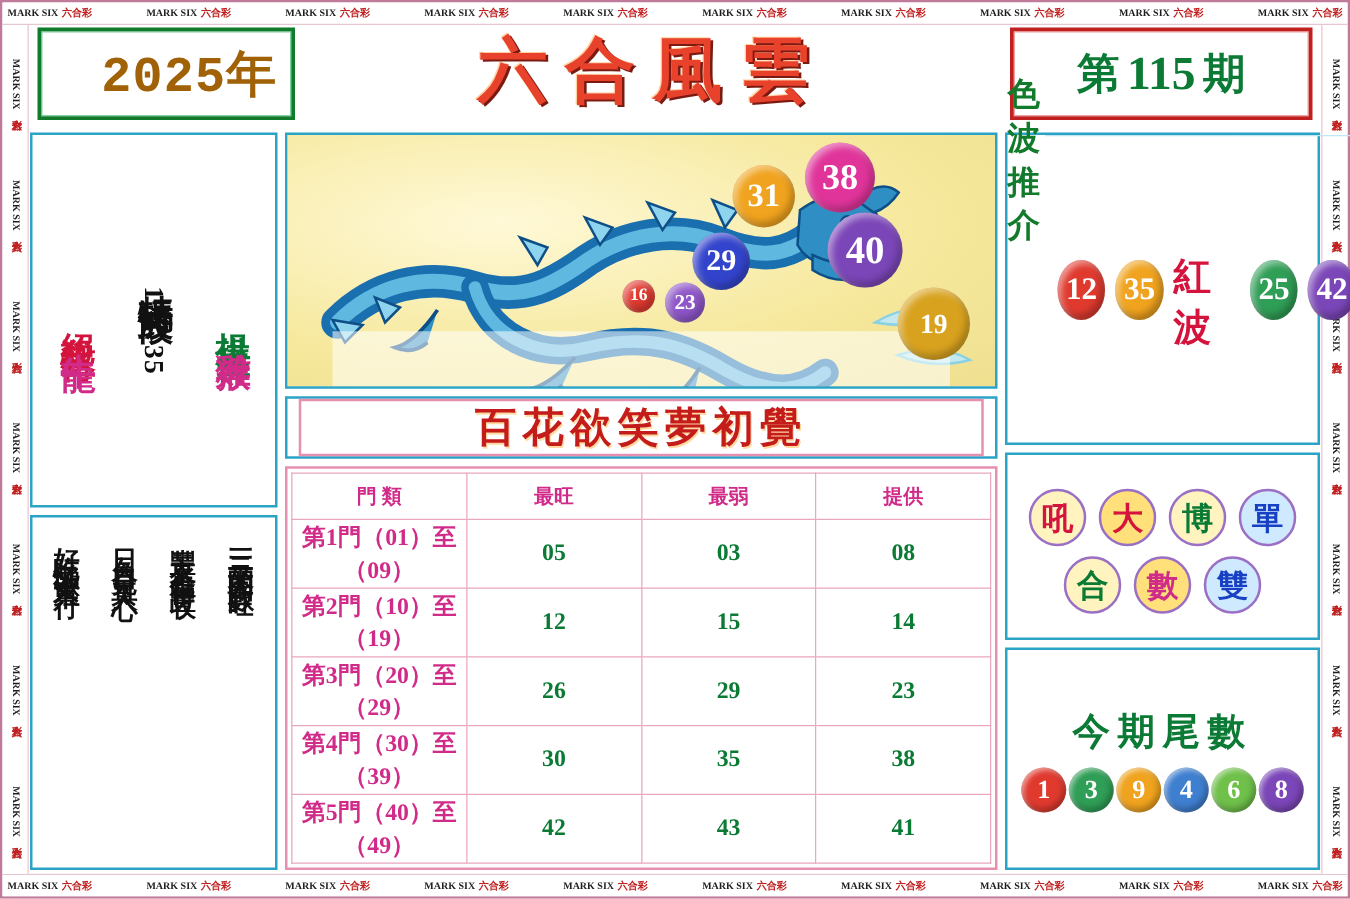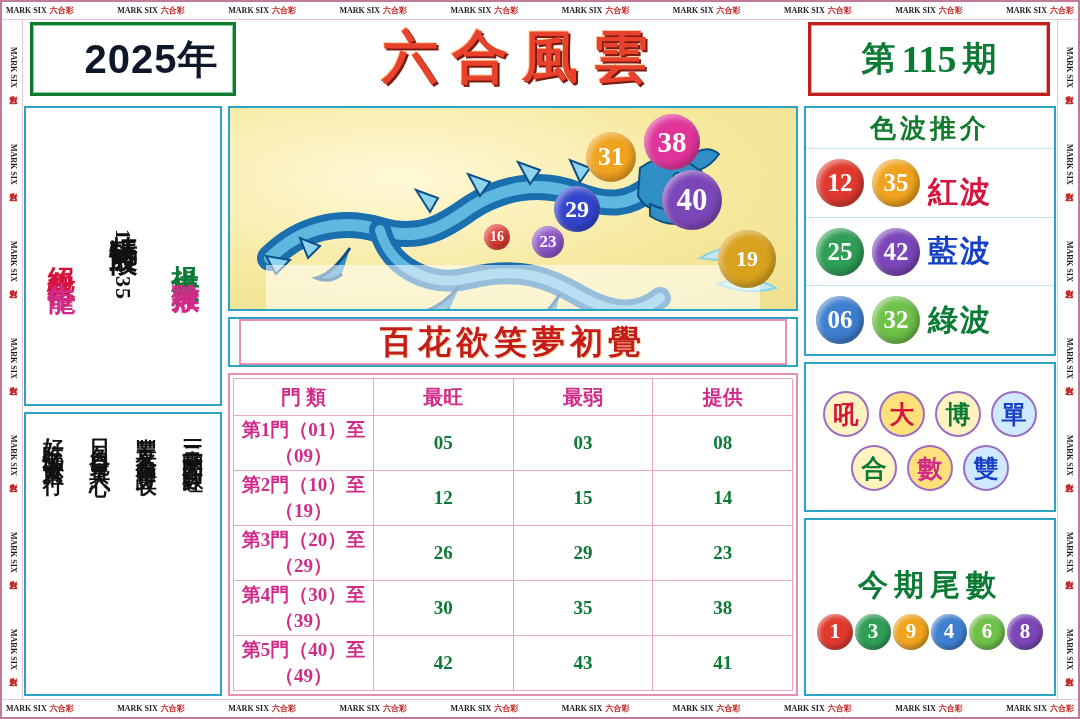--- a/index.html
+++ b/index.html
@@ -51,22 +51,22 @@
 
   
   .header{display:flex;align-items:flex-start;height:78px;}
   .yearbox{
     width:200px;height:68px;border:3px solid #127a2b;
     display:flex;align-items:center;justify-content:center;
     background:#fff;margin-left:6px;
     box-shadow:0 0 0 1px #7fd0a0 inset;
   }
   .yearbox .t{
-    font-family:Liberation Sans, sans-serif;
-    font-size:40px;font-weight:bold;color:#0f172a;
+    font-family:Liberation Mono, monospace;
+    font-size:40px;font-weight:bold;color:#a16207;
     letter-spacing:1px;
     margin-left:37px;
   }
   .title{
     flex:1;text-align:center;
     font-family:"Liberation Serif",serif;
     font-size:56px;font-weight:bold;
     color:#e8412c;
     text-shadow:2px 2px 0 #7a1a10, -1px -1px 0 #ffd0a0;
     letter-spacing:14px;
@@ -155,31 +155,31 @@
   }
 
   .tablewrap{
     margin-top:6px;flex:1;border:2px solid #e78fb0;background:#fff;padding:3px;box-sizing:border-box;
   }
   table{width:100%;height:100%;border-collapse:collapse;table-layout:fixed;}
   th,td{
     border:1px solid #e9a7bf;text-align:center;
     font-family:"Liberation Serif",serif;font-weight:bold;
   }
-  th{font-size:20px;color:#d12b8a;height:34px;}
+  th{font-size:16px;color:#d12b8a;height:34px;}
   td{font-size:19px;color:#0b7a34;}
   td.mc{color:#d12b8a;}
 
   
   .r-title{
     height:40px;display:flex;align-items:center;justify-content:center;
     font-family:"Liberation Serif",serif;font-size:26px;font-weight:bold;
     color:#127a2b;letter-spacing:4px;
   }
-  .colorpanel{height:250px;display:flex;flex-direction:column;}
+  .colorpanel{height:250px;display:flex;}
   .crow{flex:1;display:flex;align-items:center;gap:8px;padding-left:10px;border-top:1px solid #bfe6f2;}
   .crow:first-of-type{border-top:none;}
   .crow .lab{
     font-family:"Liberation Serif",serif;font-size:30px;font-weight:bold;letter-spacing:2px;
   }
   .lab.red{color:#d4143c;margin-top:20px;}
   .lab.blue{color:#1740c4;}
   .lab.green{color:#0b7a34;}
 
   .midpanel{margin-top:6px;height:150px;display:flex;flex-direction:column;align-items:center;justify-content:center;}
@@ -328,21 +328,21 @@
               <path d="M230,178 q-22,24 -40,26 q16,8 30,-4"></path>
               <path d="M330,186 q-18,28 -36,32 q16,6 30,-6"></path>
             </g>
             <g stroke="#7fd0ec" stroke-width="2" fill="none" opacity="0.9">
               <path d="M470,150 q30,-18 58,-6 q-24,12 -58,6 z" fill="#bfe9f7"></path>
               <path d="M488,176 q34,-10 58,4 q-30,8 -58,-4 z" fill="#bfe9f7"></path>
             </g>
           </svg>
           <div class="capbg"></div>
           <div id="ball-layer">
-              <div class="ball" style="left: 254px; top: 116px; width: 26px; height: 26px; background: rgb(224, 58, 47); font-size: 14px;">16</div>
+              <div class="ball" style="left: 268px; top: 116px; width: 26px; height: 26px; background: rgb(224, 58, 47); font-size: 14px;">16</div>
               <div class="ball" style="left: 302px; top: 118px; width: 32px; height: 32px; background: rgb(142, 86, 200); font-size: 17px;">23</div>
               <div class="ball" style="left: 324px; top: 78px; width: 46px; height: 46px; background: rgb(51, 68, 204); font-size: 24px;">29</div>
               <div class="ball" style="left: 356px; top: 24px; width: 50px; height: 50px; background: rgb(240, 163, 30); font-size: 26px;">31</div>
               <div class="ball" style="left: 414px; top: 6px; width: 56px; height: 56px; background: rgb(224, 52, 154); font-size: 29px;">38</div>
               <div class="ball" style="left: 432px; top: 62px; width: 60px; height: 60px; background: rgb(123, 70, 184); font-size: 31px;">40</div>
               <div class="ball" style="left: 488px; top: 122px; width: 58px; height: 58px; background: rgb(216, 162, 30); font-size: 22px;">19</div>
             </div>
         </div>
 
         <div class="slogan">

